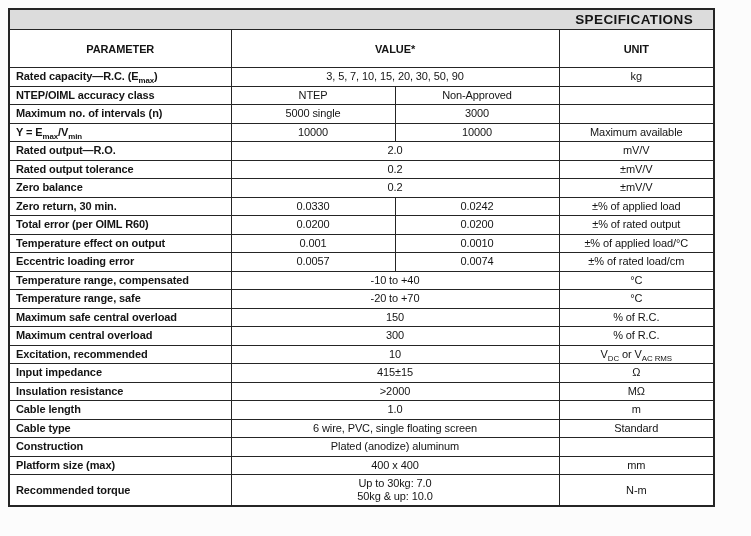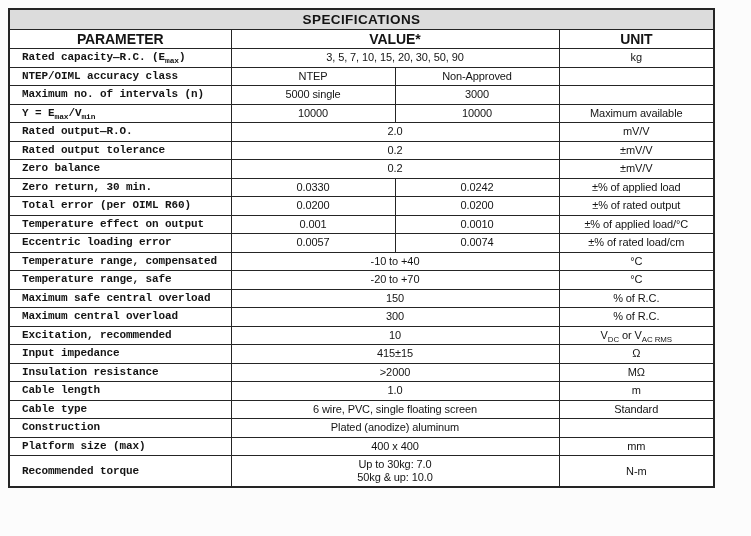--- a/index.html
+++ b/index.html
@@ -25,47 +25,46 @@
     table-layout: fixed;
     border: 2px solid var(--border, #222);
     background: var(--bg, #fff);
   }
   .spec-table th, .spec-table td {
     border: 1px solid var(--border, #222);
     overflow: hidden;
   }
   .title-band {
     background: var(--band, #dcdcdc);
-    text-align: center;
+    text-align: right;
     font-size: 13.5px;
     font-weight: bold;
     letter-spacing: 0.4px;
     padding: 2px 20px;
     height: 15px;
   }
   thead th.colhead {
-    font-size: 14px;
+    font-size: 11px;
     font-weight: bold;
     text-align: center;
     height: 15px;
-    padding: 1px 2px;
+    padding: 11px 2px;
     letter-spacing: -0.1px;
   }
   .spec-table td {
     font-size: 11px;
     height: 15.5px;
     padding: 1px 4px;
     line-height: 1.15;
     letter-spacing: -0.1px;
   }
   td.param {
     font-weight: bold;
     text-align: left;
-    padding-left: 12px;
-    font-family: Liberation Mono, monospace;
+    padding-left: 6px;
   }
   td.val, td.unit {
     text-align: center;
     font-weight: normal;
   }
   tr.tall td {
     height: 28px;
   }
   sub {
     font-size: 0.72em;

